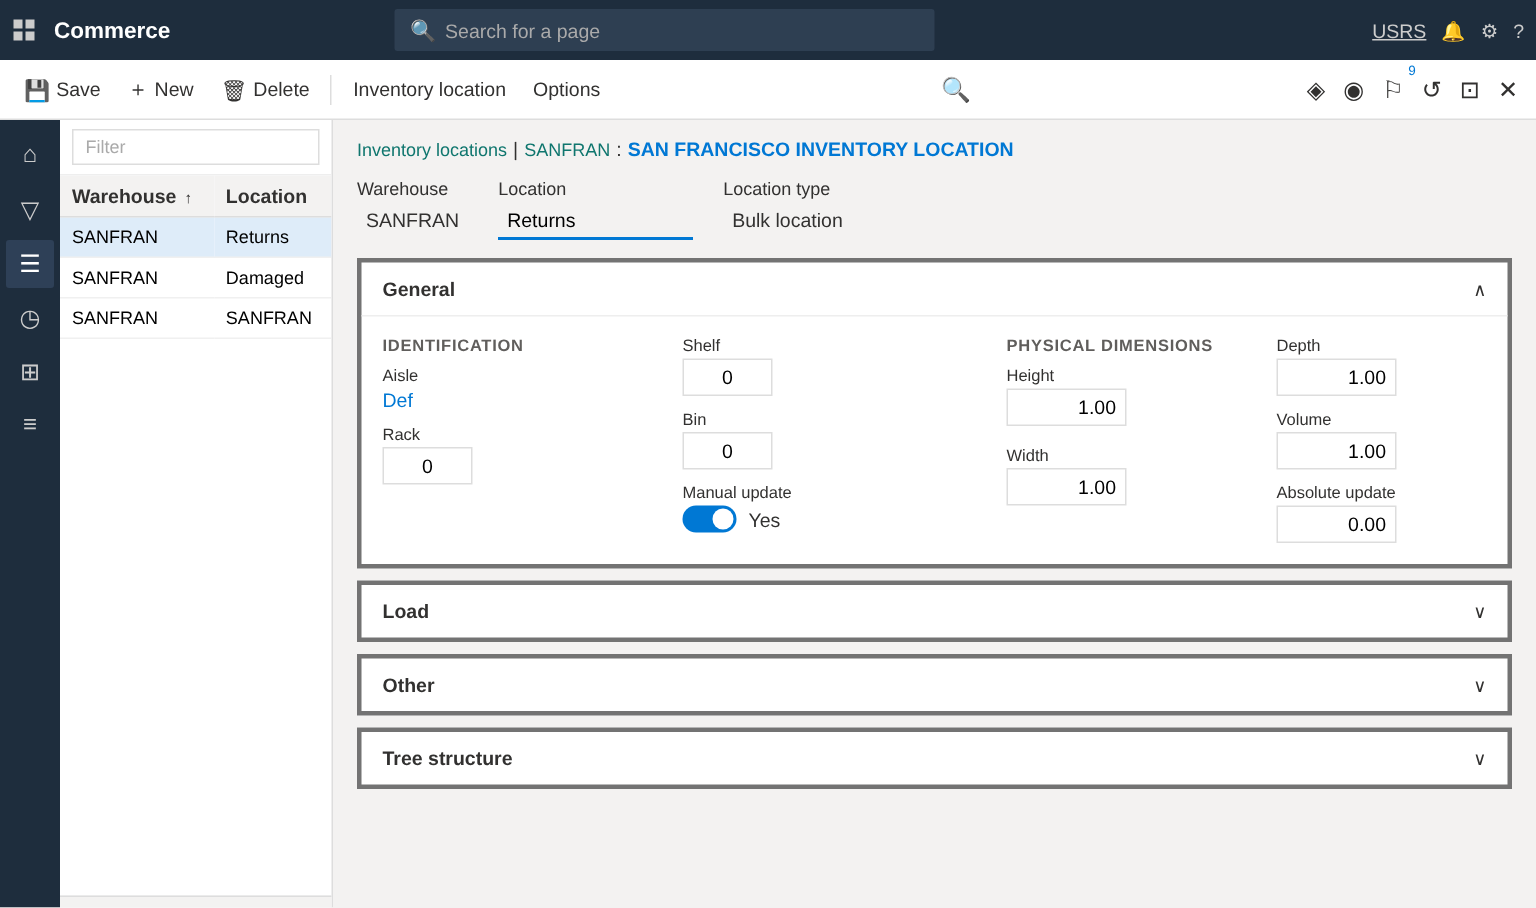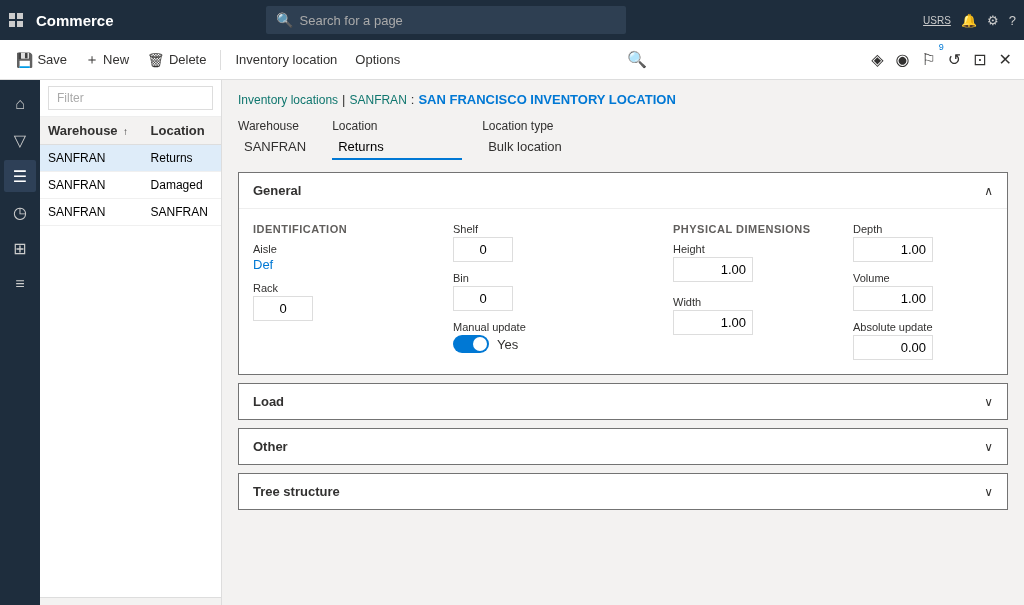--- a/index.html
+++ b/index.html
@@ -95,21 +95,21 @@
     .form-field label { font-size: 12px; color: #323130; }
     .form-field input {
       border: none; border-bottom: 1px solid #0078d4; background: transparent;
       padding: 4px 6px; font-size: 13px; outline: none; min-width: 120px;
     }
     .form-field .readonly { border-bottom: none; color: #323130; }
     .form-field .field-value { padding: 4px 6px; font-size: 13px; }
 
     
     .section {
-      background: #fff; border: 1px solid #737373; margin-bottom: 8px;
+      background: #fff; border: 3px solid #737373; margin-bottom: 8px;
     }
     .section-header {
       display: flex; align-items: center; justify-content: space-between;
       padding: 10px 14px; cursor: pointer; user-select: none;
       border-bottom: 1px solid #eee;
     }
     .section-header.collapsed { border-bottom: none; }
     .section-title { font-weight: 600; font-size: 13px; color: #323130; }
     .section-chevron { font-size: 12px; color: #323130; }
     .section-body { padding: 14px; }
@@ -164,21 +164,21 @@
         <rect x="1" y="9" width="6" height="6"></rect>
         <rect x="9" y="9" width="6" height="6"></rect>
       </svg>
   </div>
   <span class="top-bar-logo">Commerce</span>
   <div class="top-bar-search">
     <span class="top-bar-search-icon">🔍</span>
     <input type="text" placeholder="Search for a page" style="">
   </div>
   <div class="top-bar-right">
-    <span style="color:#ccc;font-size:10px;text-decoration:underline;">USRS</span>
+    <span style="color:#ccc;font-size:13px;text-decoration:underline;">USRS</span>
     <span class="top-bar-icon">🔔</span>
     <span class="top-bar-icon">⚙</span>
     <span class="top-bar-icon">?</span>
   </div>
 </div>
 
 <div class="action-bar">
   <button class="action-btn">
     <span class="btn-icon">💾</span>
     <span>Save</span>

